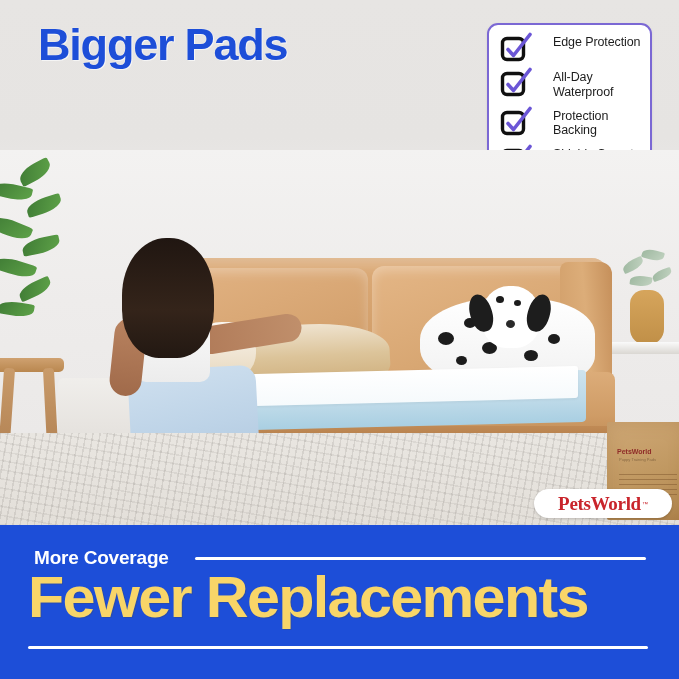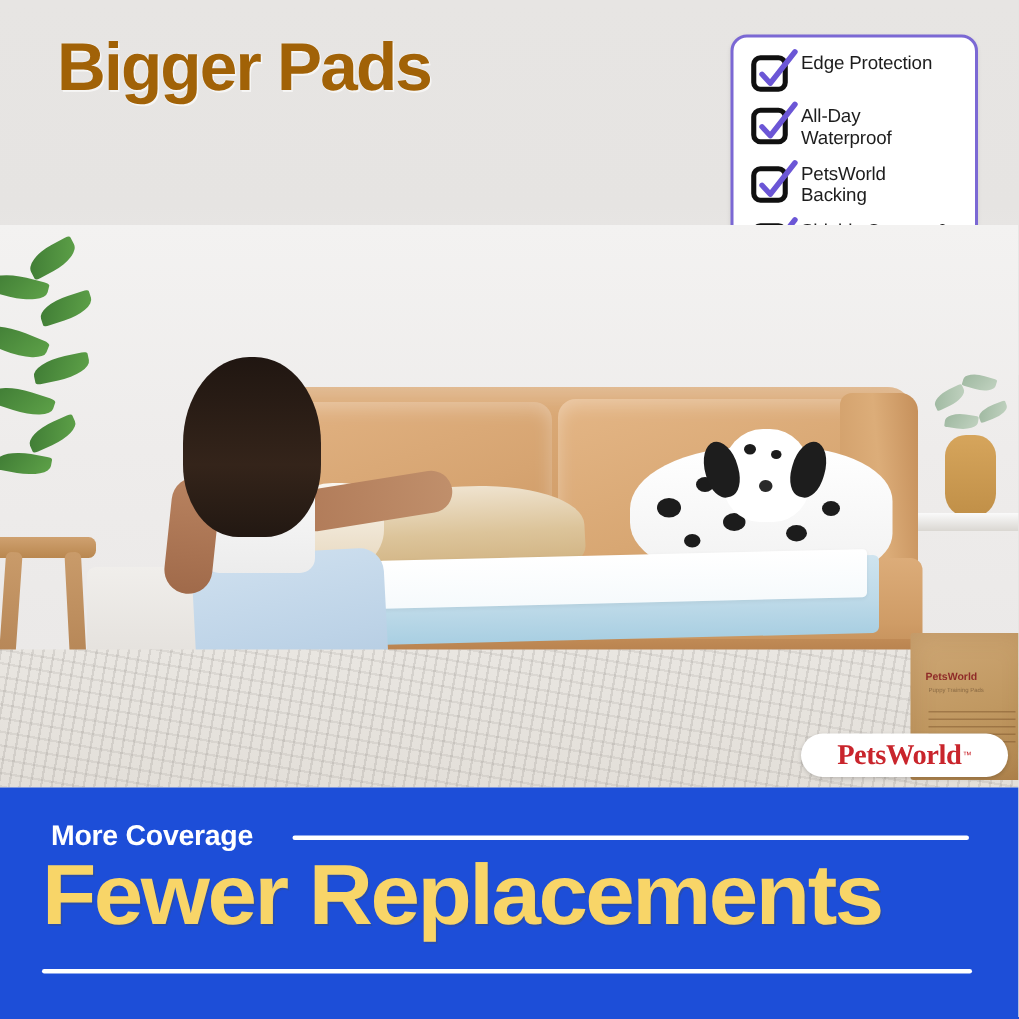--- a/index.html
+++ b/index.html
@@ -10,39 +10,39 @@
   }
   .poster{position:relative;width:679px;height:679px;overflow:hidden;background:#e6e4e2;}
 
   
   .top-area{position:absolute;left:0;top:0;width:679px;height:250px;
     background:linear-gradient(180deg,#e7e5e3 0%,#e6e4e2 55%,#eceaea 88%,#f2f1f0 100%);}
   .headline{position:absolute;left:38px;top:22px;line-height:1.02;}
   .headline .line{
     display:block;
     font-size:45px;font-weight:700;letter-spacing:-1.2px;
-    color:#a16207;
+    color:#1d4ed8;
     text-shadow:0 0 1px rgba(255,255,255,.85), 1px 1px 0 rgba(255,255,255,.6);
   }
   .headline .line2{margin-top:4px;}
 
   
   .feature-card{
     position:absolute;left:487px;top:23px;width:165px;height:210px;
     background:#fff;border:2px solid #7b68d4;border-radius:11px;
     box-shadow:0 1px 3px rgba(0,0,0,.08);
     padding:0;box-sizing:border-box;overflow:visible;
   }
   .feature-list{margin:0;padding:10px 0 0 0;list-style:none;}
   .feature-item{display:flex;align-items:flex-start;margin:0 0 9px 0;padding-left:12px;}
   .feature-item:last-child{margin-bottom:0;}
   .cbox{position:relative;width:25px;height:24px;flex:0 0 25px;margin-top:2px;}
   .cbox svg{position:absolute;left:-1px;top:-5px;overflow:visible;}
   .feature-text{
-    margin-left:8px;font-size:12.5px;line-height:1.18;color:#1d1d1d;
+    margin-left:27px;font-size:12.5px;line-height:1.18;color:#1d1d1d;
     font-weight:400;letter-spacing:-.1px;max-width:100px;
   }
 
   
   .photo{position:absolute;left:0;top:150px;width:679px;height:375px;overflow:hidden;}
   .wall{position:absolute;inset:0;background:linear-gradient(180deg,#f3f2f1 0%,#eeeceb 40%,#e9e7e6 100%);}
   
   .rug{position:absolute;left:0;bottom:0;width:679px;height:92px;
     background:
       repeating-linear-gradient(100deg, rgba(120,115,110,.17) 0 1.5px, rgba(0,0,0,0) 1.5px 7px),
@@ -190,21 +190,21 @@
         <span class="feature-text">All-Day Waterproof</span>
       </li>
 
       <li class="feature-item">
         <span class="cbox">
           <svg width="34" height="32" viewBox="0 0 34 32">
             <rect x="2.5" y="6.5" width="21" height="21" rx="4.5" ry="4.5" fill="#fff" stroke="#101010" stroke-width="3.4"></rect>
             <path d="M8 17.5 L13.5 23.5 L30 2.5" fill="none" stroke="#6b56d6" stroke-width="3.6" stroke-linecap="round" stroke-linejoin="round"></path>
           </svg>
         </span>
-        <span class="feature-text">PetsWorld Backing</span>
+        <span class="feature-text">Protection Backing</span>
       </li>
 
       <li class="feature-item">
         <span class="cbox">
           <svg width="34" height="32" viewBox="0 0 34 32">
             <rect x="2.5" y="6.5" width="21" height="21" rx="4.5" ry="4.5" fill="#fff" stroke="#101010" stroke-width="3.4"></rect>
             <path d="M8 17.5 L13.5 23.5 L30 2.5" fill="none" stroke="#6b56d6" stroke-width="3.6" stroke-linecap="round" stroke-linejoin="round"></path>
           </svg>
         </span>
         <span class="feature-text">Shields Carpets &amp; Furniture</span>

